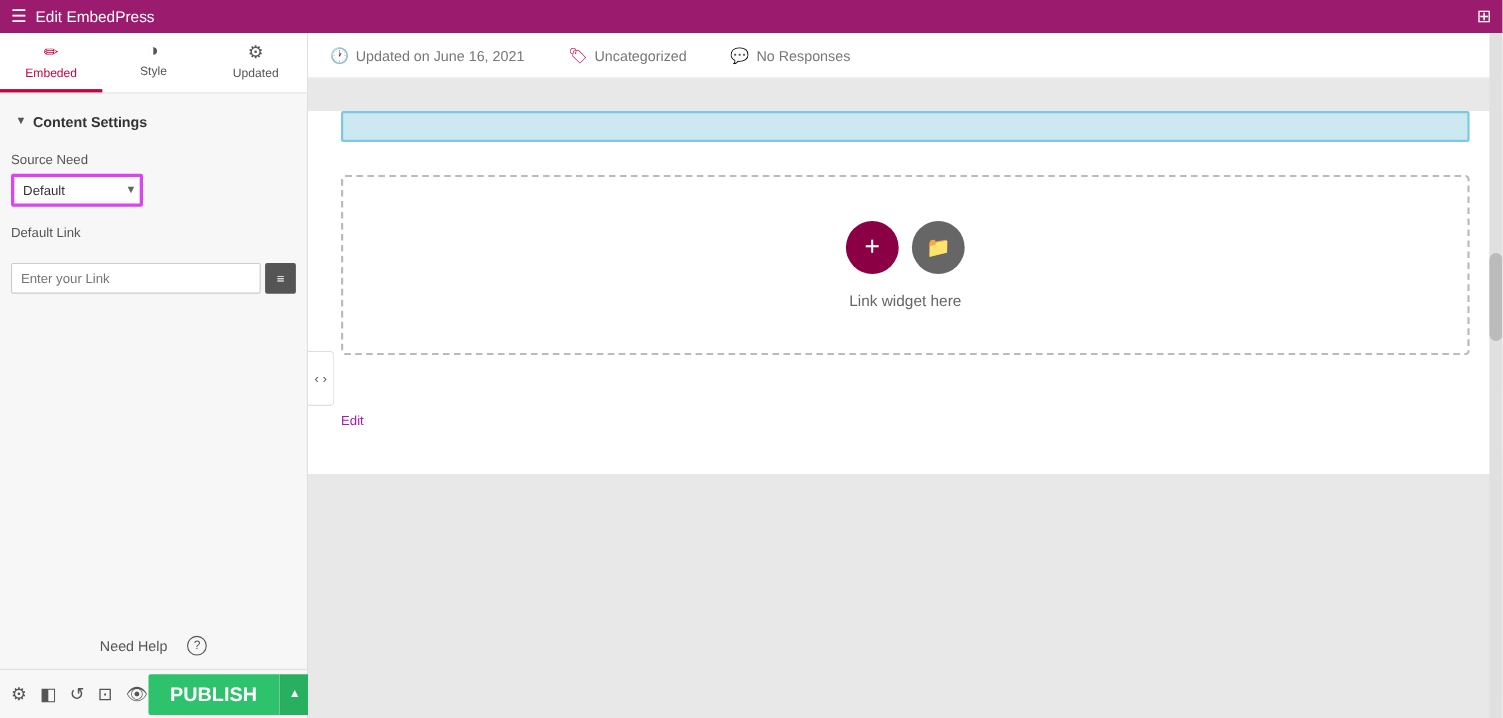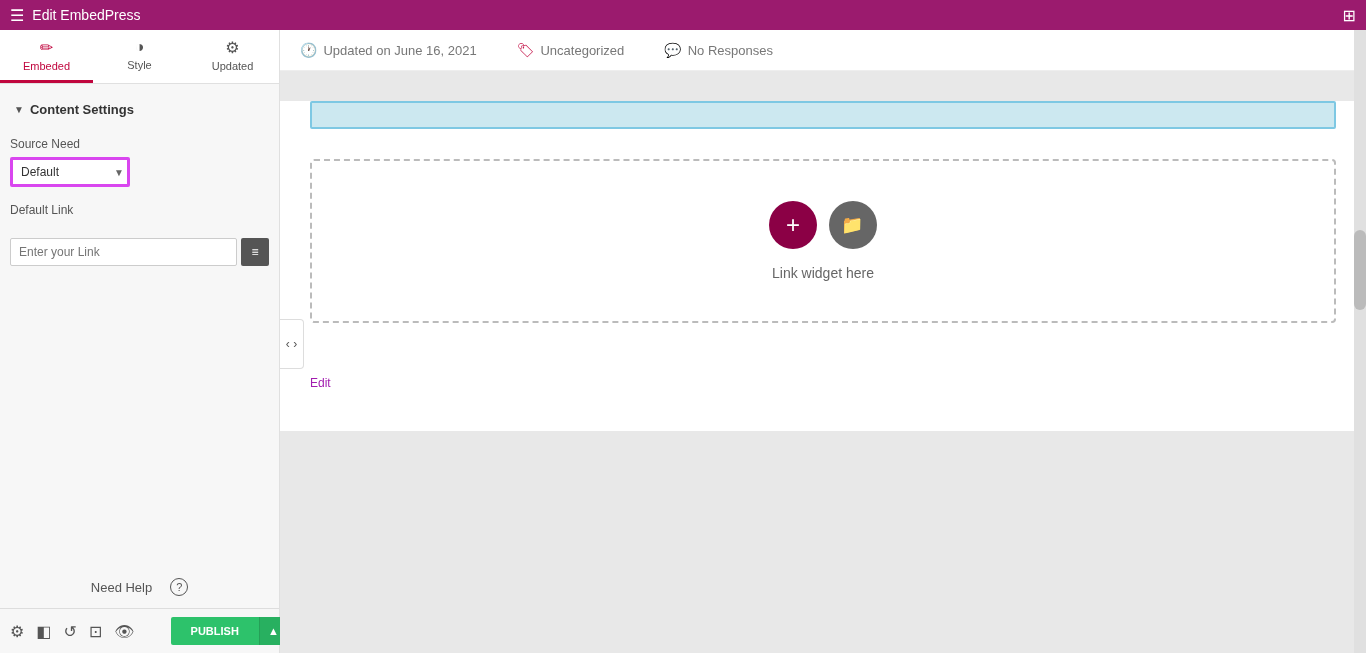--- a/index.html
+++ b/index.html
@@ -178,25 +178,24 @@
     }
     .bottom-icons { display: flex; gap: 12px; align-items: center; }
     .bottom-icon { font-size: 16px; color: #555; cursor: pointer; }
 
     .publish-btn-group { display: flex; }
     .publish-btn {
       background: #2dc26b;
       color: white;
       border: none;
       padding: 8px 20px;
-      font-size: 11px;
+      font-size: 18px;
       font-weight: bold;
       cursor: pointer;
       border-radius: 2px 0 0 2px;
-      margin-left: 36px;
     }
     .publish-arrow-btn {
       background: #28b060;
       color: white;
       border: none;
       border-left: 1px solid #25a057;
       padding: 8px 8px;
       cursor: pointer;
       border-radius: 0 2px 2px 0;
       font-size: 11px;

